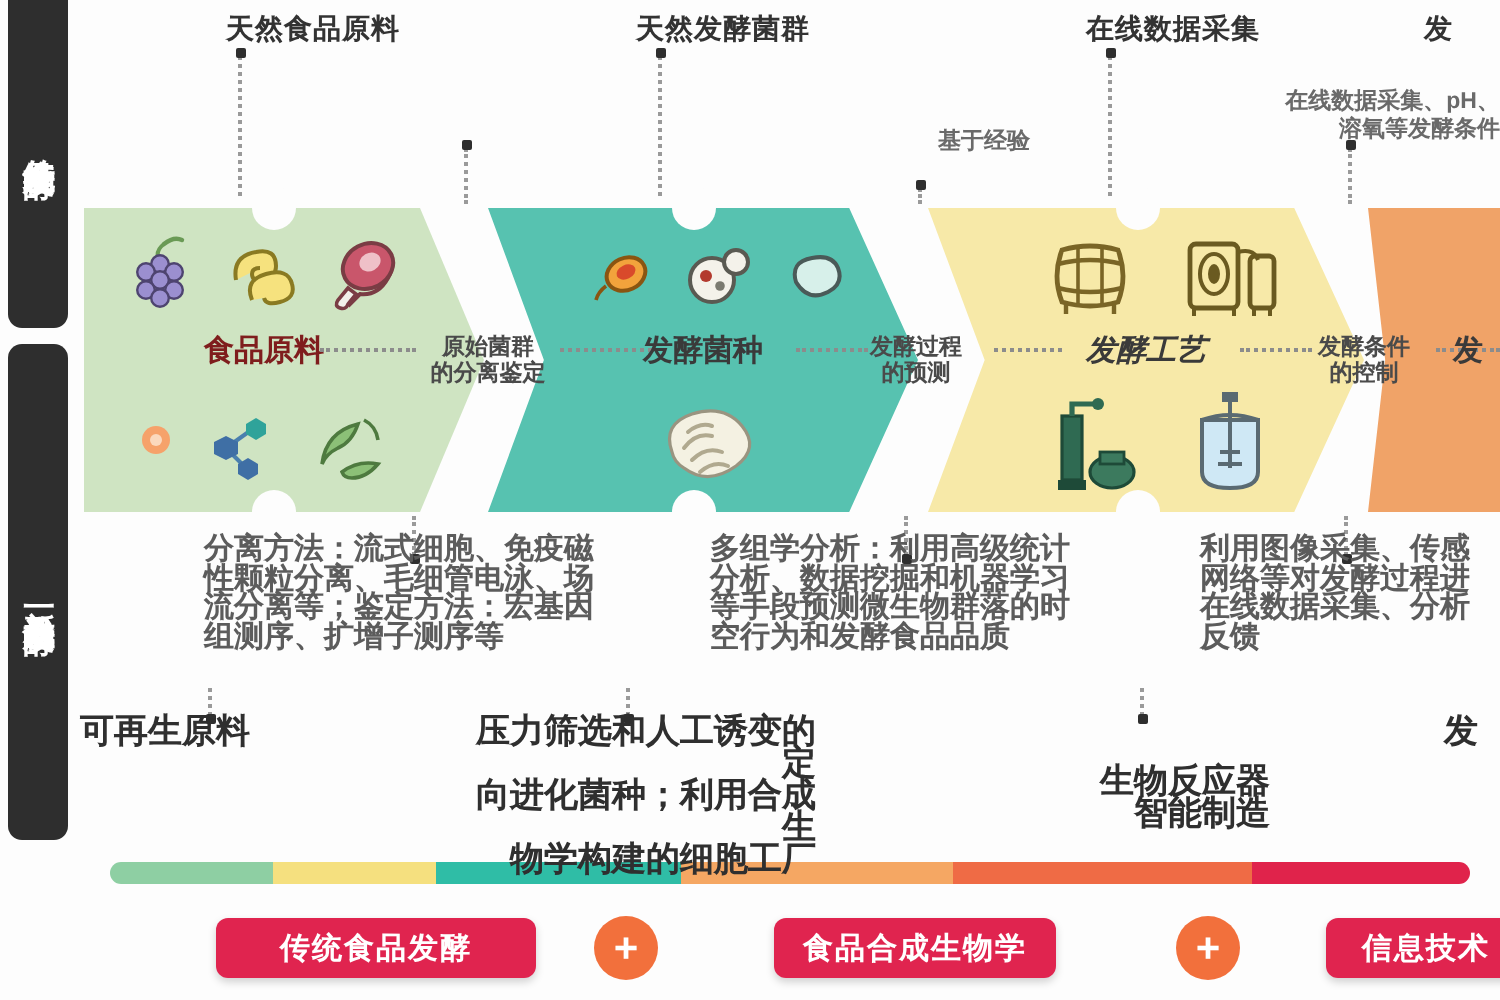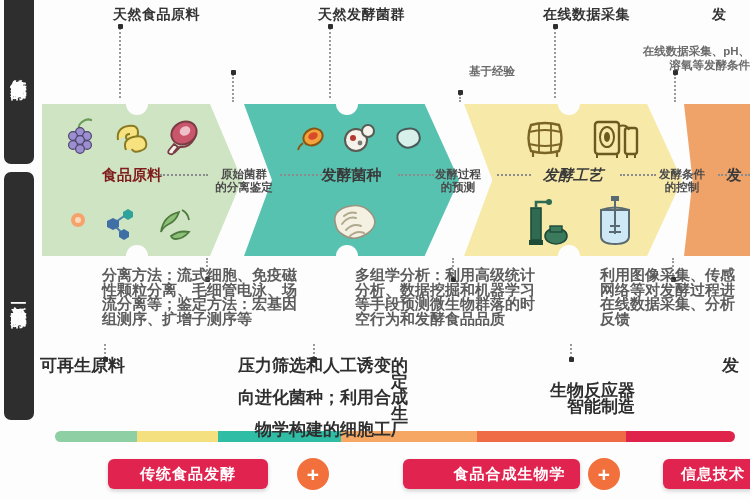--- a/index.html
+++ b/index.html
@@ -453,17 +453,17 @@
 向进化菌种；利用合成生
 物学构建的细胞工厂</div>
   <div class="callout foot" style="left:505px; top:358px; width:130px; white-space:pre-line;margin-top:25px;">生物反应器
 智能制造</div>
   <div class="callout foot" style="left:722px; top:358px; width:30px; text-align:left;">发</div>
 
   <div id="ribbon"></div>
 
   <div class="pill" style="left:108px; width:160px;">传统食品发酵</div>
   <div class="plus" style="left:297px;">+</div>
-  <div class="pill" style="left:403px; width:141px;padding-left:36px;">食品合成生物学</div>
+  <div class="pill" style="left:387px; width:141px;">食品合成生物学</div>
   <div class="plus" style="left:588px;">+</div>
   <div class="pill" style="left:663px; width:100px;">信息技术</div>
 
 </div>
 
 </body></html>

